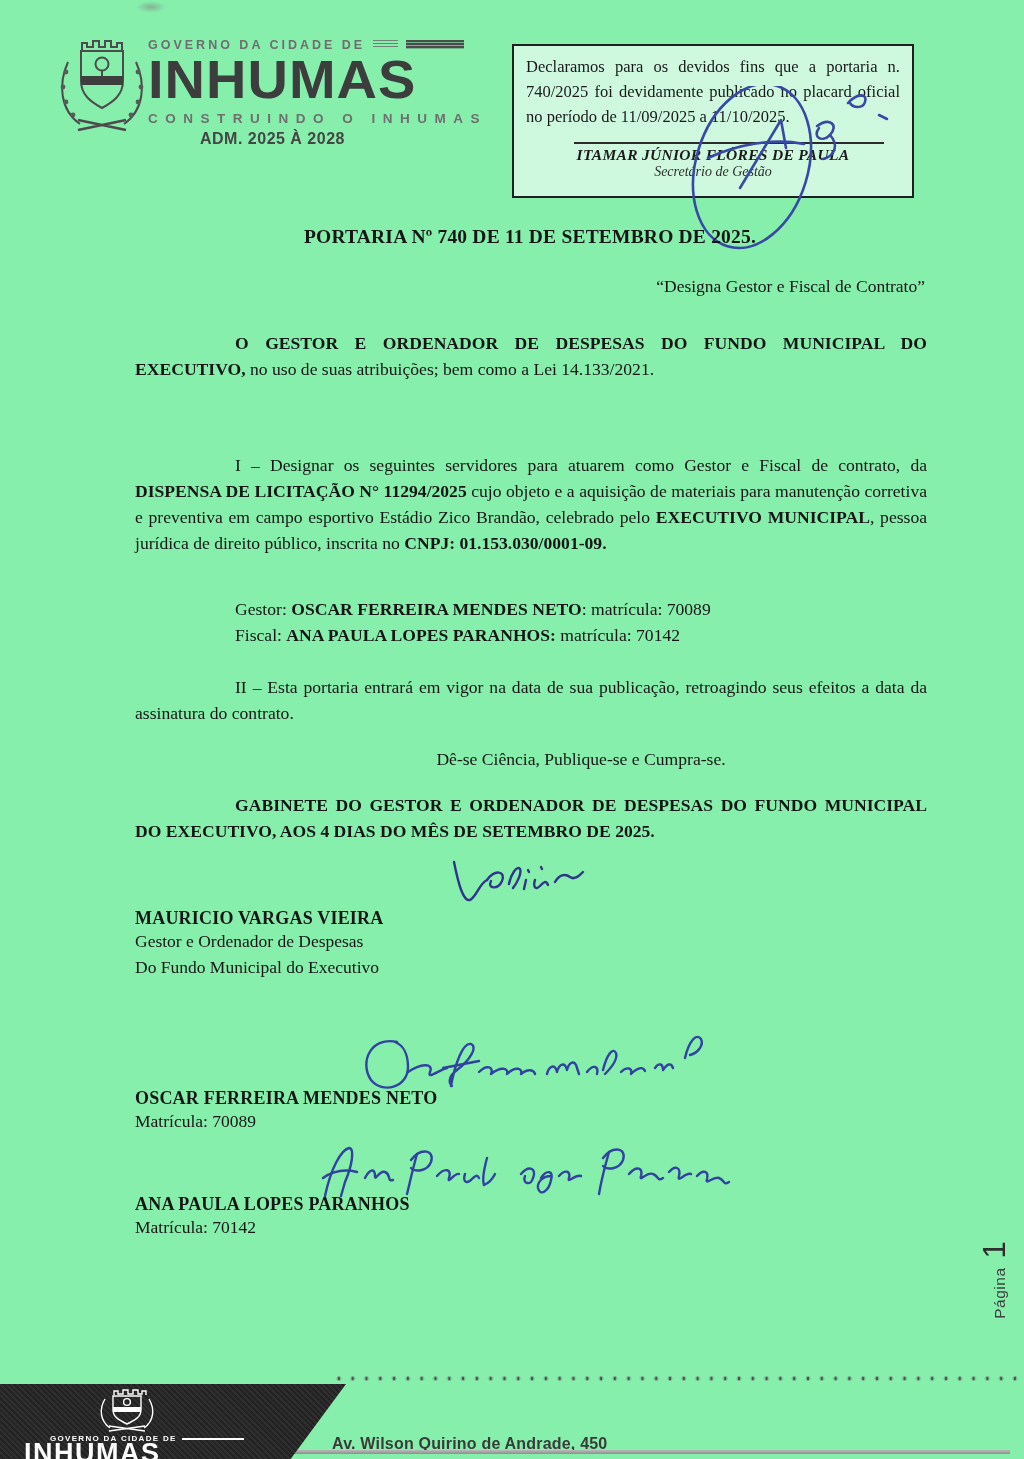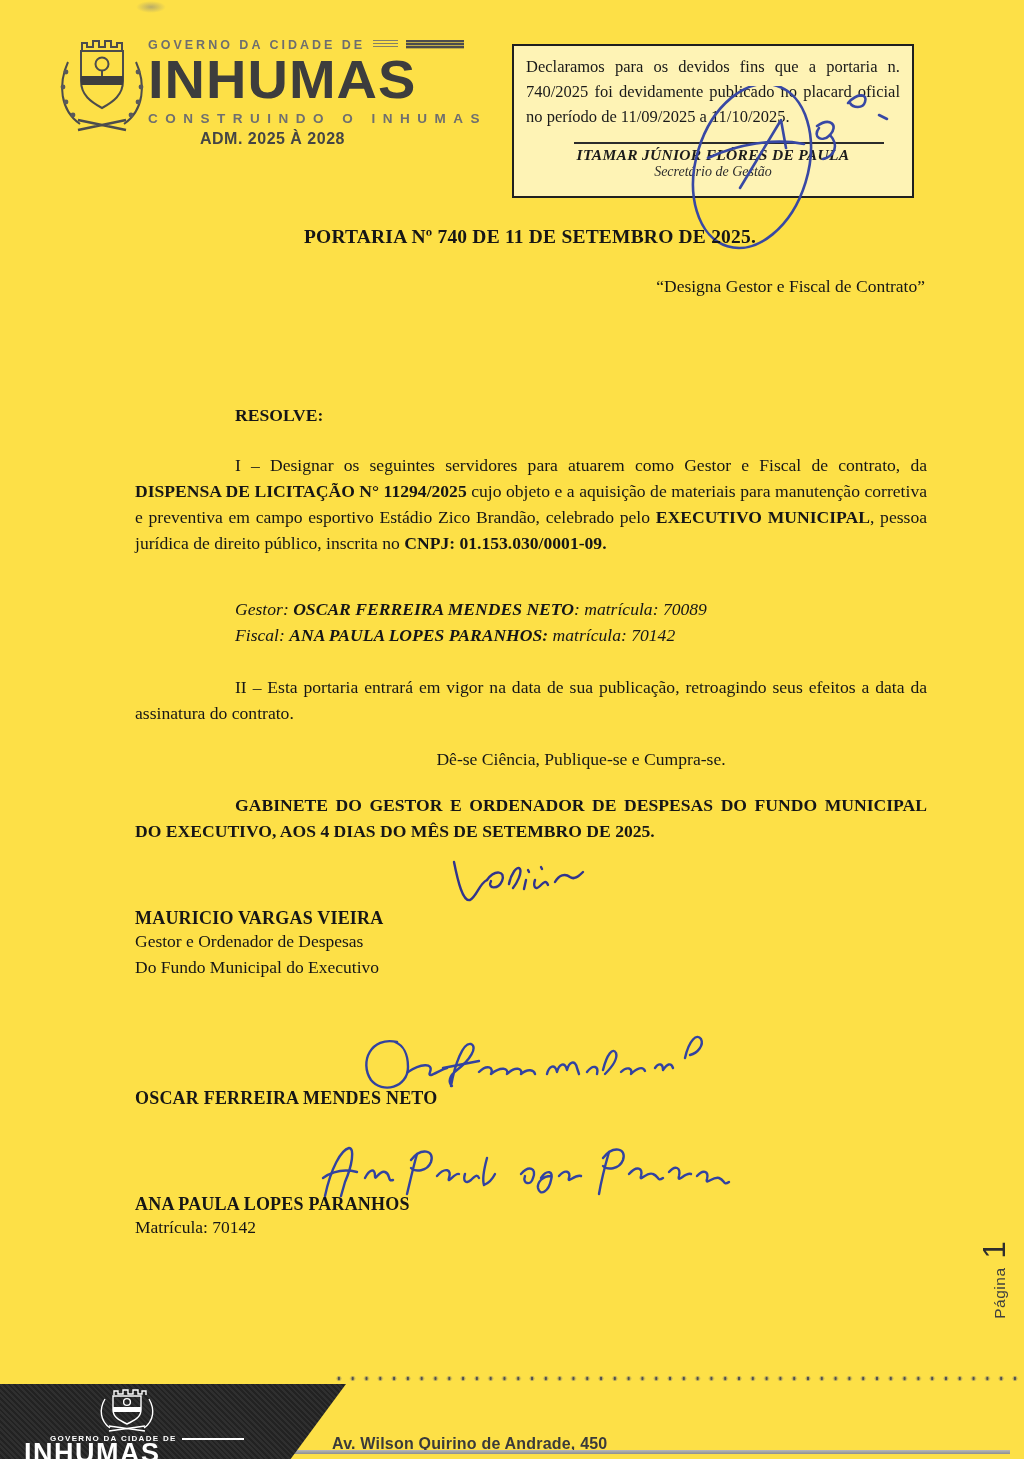--- a/index.html
+++ b/index.html
@@ -1,19 +1,19 @@
 <!DOCTYPE html>
 <html lang="pt-BR"><head>
 <meta charset="utf-8">
 <style>
   * { margin:0; padding:0; box-sizing:border-box; }
   html,body { background:#e8e8e8; }
   .page {
     position:relative; width:1024px; height:1459px; margin:0 auto;
-    background:#fde047; color:#161616; overflow:hidden;
+    background:#86efac; color:#161616; overflow:hidden;
     font-family:"Liberation Serif", serif;
   }
   
   .scan-smudge { position:absolute; left:136px; top:1px; width:30px; height:12px;
     background:radial-gradient(ellipse at center, rgba(130,130,130,.55), transparent 70%); }
   .coat { position:absolute; left:54px; top:32px; }
   .logo-block { position:absolute; left:148px; top:37px; width:316px; }
   .gov-row { display:flex; align-items:center; gap:8px; height:15px; }
   .gov-text { font-family:"Liberation Sans", sans-serif; font-size:12.5px; font-weight:bold;
     letter-spacing:3px; color:#6e6e6e; white-space:nowrap; }
@@ -41,21 +41,21 @@
   
   .doc-title { position:absolute; left:135px; top:226px; width:790px; text-align:center;
     font-size:19.5px; font-weight:bold; letter-spacing:.2px; }
   .epigraph { position:absolute; left:135px; top:276px; width:790px; text-align:right; font-size:17.5px; }
   .para { position:absolute; left:135px; width:792px; font-size:17.6px; line-height:26px;
     text-align:justify; }
   .indent { text-indent:100px; }
   .p-preamble { top:330px; }
   .p-resolve  { top:402px; font-weight:bold; text-align:left; }
   .p-item1    { top:452px; }
-  .p-desig    { top:596px; padding-left:100px; text-align:left;font-style:italic; }
+  .p-desig    { top:596px; padding-left:100px; text-align:left; }
   .p-item2    { top:674px; }
   .p-closing  { top:746px; text-align:center; }
   .p-gabinete { top:792px; font-weight:bold; }
   .b { font-weight:bold; }
   
   .sig-block { position:absolute; left:135px; width:792px; }
   .sig-1 { top:854px; } .sig-2 { top:1024px; } .sig-3 { top:1138px; }
   .sig-name { font-size:18px; font-weight:bold; letter-spacing:.2px; }
   .sig-role { font-size:17.5px; line-height:25.5px; }
   .sig-svg { display:block; margin:0 auto; }
@@ -146,22 +146,22 @@
       <path d="M225 40 C 238 31, 247 39, 238 49 C 230 57, 220 51, 227 42"></path>
       <path d="M238 49 C 247 59, 243 70, 231 73"></path>
       <path d="M256 17 C 265 7, 276 7, 273 16 C 271 23, 261 22, 258 17"></path>
       <path d="M287 29 L 295 33"></path>
     </g>
   </svg>
 
   <div class="doc-title">PORTARIA Nº 740 DE 11 DE SETEMBRO DE 2025.</div>
   <div class="epigraph">“Designa Gestor e Fiscal de Contrato”</div>
 
-
-  <p class="para indent p-resolve">RESOLVE:</p>
+  <p class="para indent p-preamble"><span class="b">O GESTOR E ORDENADOR DE DESPESAS DO FUNDO MUNICIPAL DO EXECUTIVO,</span><span> no uso de suas atribuições; bem como a Lei 14.133/2021.</span></p>
+
 
   <p class="para indent p-item1"><span>I – Designar os seguintes servidores para atuarem como Gestor e Fiscal de contrato, da </span><span class="b">DISPENSA DE LICITAÇÃO N° 11294/2025</span><span> cujo objeto e a aquisição de materiais para manutenção corretiva e preventiva em campo esportivo Estádio Zico Brandão, celebrado pelo </span><span class="b">EXECUTIVO MUNICIPAL</span><span>, pessoa jurídica de direito público, inscrita no </span><span class="b">CNPJ: 01.153.030/0001-09.</span></p>
 
   <div class="para p-desig">
     <div><span>Gestor: </span><span class="b">OSCAR FERREIRA MENDES NETO</span><span>: matrícula: 70089</span></div>
     <div><span>Fiscal: </span><span class="b">ANA PAULA LOPES PARANHOS:</span><span> matrícula: 70142</span></div>
   </div>
 
   <p class="para indent p-item2">II – Esta portaria entrará em vigor na data de sua publicação, retroagindo seus efeitos a data da assinatura do contrato.</p>
 
@@ -197,20 +197,21 @@
         <path d="M128 48 C 136 40, 143 43, 140 50 C 150 42, 158 44, 156 50 C 164 42, 172 44, 170 50 C 177 44, 183 46, 184 50"></path>
         <path d="M196 50 C 198 42, 204 39, 206 48 C 208 40, 214 37, 216 46 C 218 38, 224 35, 226 44 L 228 50"></path>
         <path d="M236 48 C 242 40, 248 42, 246 50"></path>
         <path d="M252 46 C 256 30, 262 23, 265 29 C 267 35, 260 44, 254 50"></path>
         <path d="M270 48 C 276 42, 282 44, 280 50 C 286 44, 292 42, 294 47"></path>
         <path d="M304 44 C 308 38, 312 40, 312 46 C 316 40, 320 38, 322 44"></path>
         <path d="M334 34 C 338 16, 346 9, 350 15 C 353 21, 347 29, 339 31"></path>
       </g>
     </svg>
     <div class="sig-name">OSCAR FERREIRA MENDES NETO</div>
+    <div class="sig-role">Matrícula: 70089</div>
   </div>
 
   <div class="sig-block sig-3">
     <svg class="sig-svg tuck" width="440" height="66" viewBox="0 0 440 66">
       <g fill="none" stroke="#3242a0" stroke-width="2.4" stroke-linecap="round" stroke-linejoin="round">
         <path d="M14 58 C 20 30, 30 12, 38 10 C 44 10, 41 28, 34 44 L 30 58"></path>
         <path d="M12 40 C 22 33, 34 31, 46 34"></path>
         <path d="M54 40 C 58 32, 64 29, 64 38 C 64 44, 68 32, 74 34 C 80 36, 76 44, 82 42"></path>
         <path d="M106 16 C 102 30, 98 48, 96 56"></path>
         <path d="M100 22 C 110 9, 124 12, 120 24 C 116 34, 104 34, 100 30"></path>

